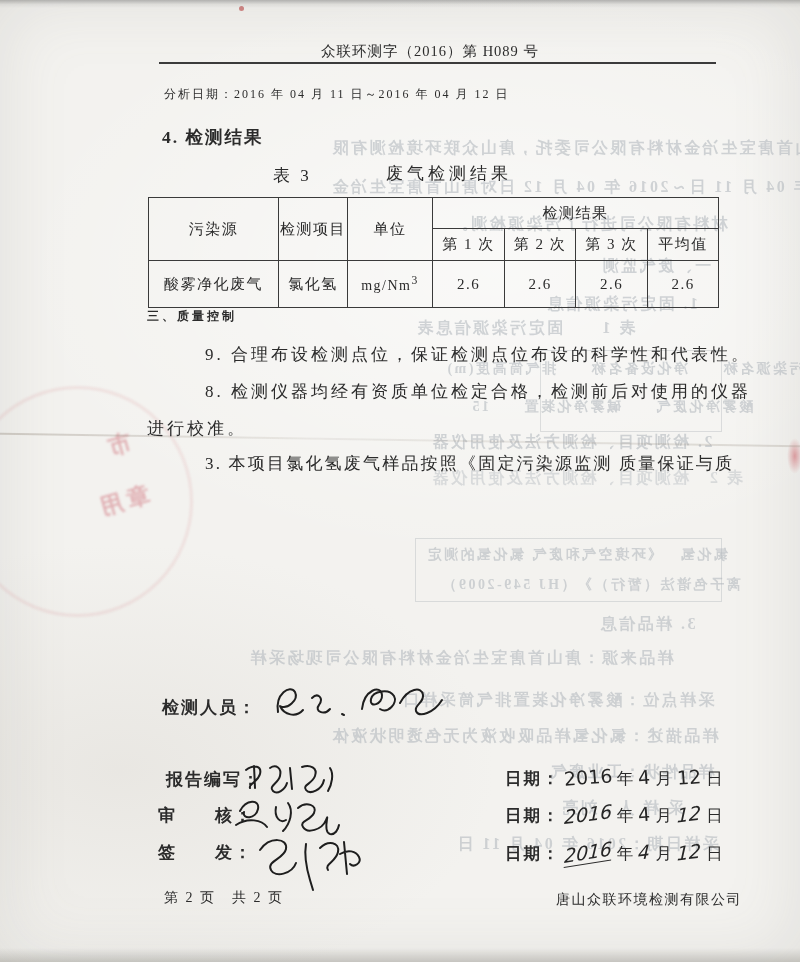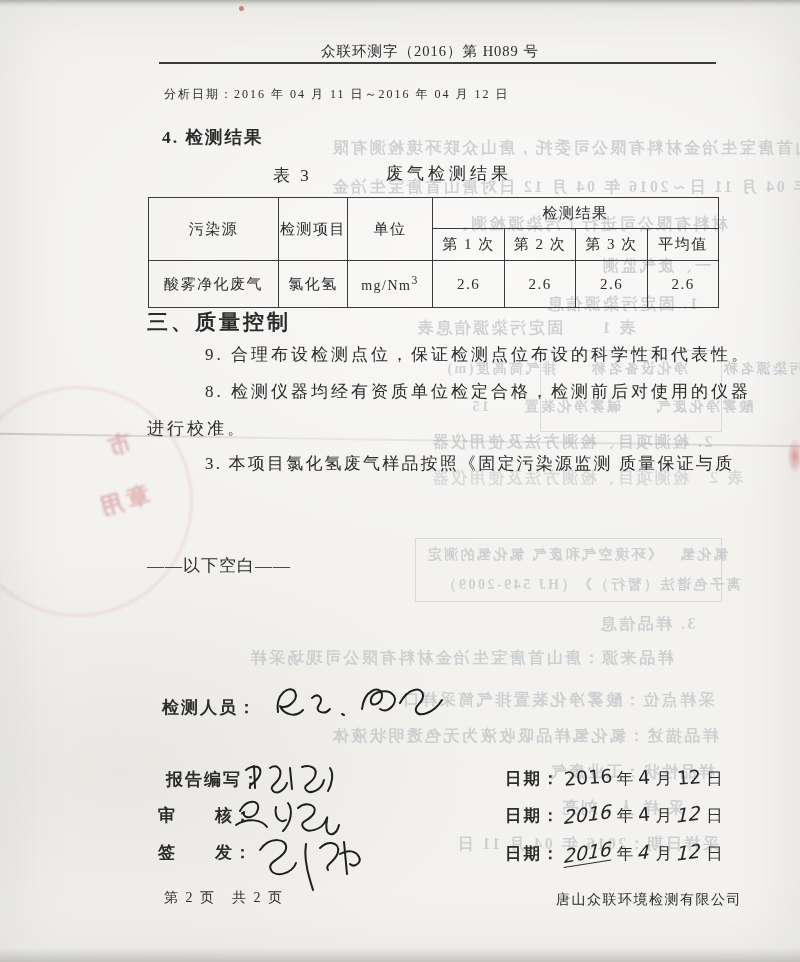--- a/index.html
+++ b/index.html
@@ -27,21 +27,21 @@
   .analysis{top:86px;left:164px;font-size:12px;letter-spacing:2px;}
   .sec4{top:125px;left:162px;font-size:17.5px;font-weight:bold;letter-spacing:2px;}
   .cap-no{top:164px;left:245px;font-size:17px;letter-spacing:3px;margin-left:28px;}
   .cap-title{top:162px;left:386px;font-size:17px;letter-spacing:4px;}
   table.results{position:absolute;left:148px;top:197px;border-collapse:collapse;table-layout:fixed;
     font-size:15px;text-align:center;color:#2b2b2b;}
   table.results td{border:1.4px solid #3a3a3a;letter-spacing:1.5px;padding:0;}
   tr.r1 td{height:30px;} tr.r2 td{height:31px;} tr.r3 td{height:46px;}
   td.num{letter-spacing:.5px;}
   td.unit{letter-spacing:0;font-size:14px;}
-  .sec3{top:308px;left:147px;font-size:21px;font-weight:bold;letter-spacing:3px;}
+  .sec3{top:308px;left:147px;font-size:12px;font-weight:bold;letter-spacing:3px;}
   .qline{font-size:17px;letter-spacing:3px;}
   .q0{top:343px;left:205px;} .q1{top:380px;left:205px;} .q2{top:417px;left:147px;}
   .q3{top:452px;left:205px;letter-spacing:2.2px;} .q4{top:488px;left:147px;letter-spacing:2px;}
   .q5{top:523px;left:147px;} .q6{top:554px;left:147px;letter-spacing:1px;}
   .lbl{font-size:17px;font-weight:bold;letter-spacing:2px;}
   .tester{top:696px;left:162px;}
   .writer{top:768px;left:158px;margin-left:8px;} .review{top:804px;left:158px;} .issue{top:841px;left:158px;}
   .daterow{font-size:16.5px;} .daterow .dl{font-weight:bold;letter-spacing:2px;}
   .d0{top:766px;left:505px;} .d1{top:803px;left:505px;} .d2{top:841px;left:505px;}
   .hw{font-family:"DejaVu Sans",sans-serif;display:inline-block;font-size:19px;color:#252525;
@@ -149,21 +149,20 @@
         <td class="num">2.6</td>
       </tr>
     </tbody>
   </table>
 
   <div class="abs sec3">三、质量控制</div>
   <div class="abs qline q0">9. 合理布设检测点位，保证检测点位布设的科学性和代表性。</div>
   <div class="abs qline q1">8. 检测仪器均经有资质单位检定合格，检测前后对使用的仪器</div>
   <div class="abs qline q2">进行校准。</div>
   <div class="abs qline q3">3. 本项目氯化氢废气样品按照《固定污染源监测 质量保证与质</div>
-  <div class="abs qline q6">——以下空白——</div>
 
   <div class="abs lbl tester">检测人员：</div>
   <svg class="sig" style="left:266px;top:676px;" width="185" height="56" viewBox="0 0 185 56">
     <path d="M12,36 C9,18 24,8 29,16 C33,24 21,34 14,30 C18,39 30,42 37,34"></path>
     <path d="M46,22 C52,16 58,22 53,29 C48,35 58,40 64,33"></path>
     <path d="M76,38 l2,1"></path>
     <path d="M96,33 C98,14 115,8 116,19 C117,28 103,33 105,23 C107,15 123,12 128,20 C132,27 122,38 114,33"></path>
     <path d="M134,27 C142,12 156,10 157,19 C158,27 148,29 150,35 C153,42 168,37 176,24"></path>
   </svg>
 

